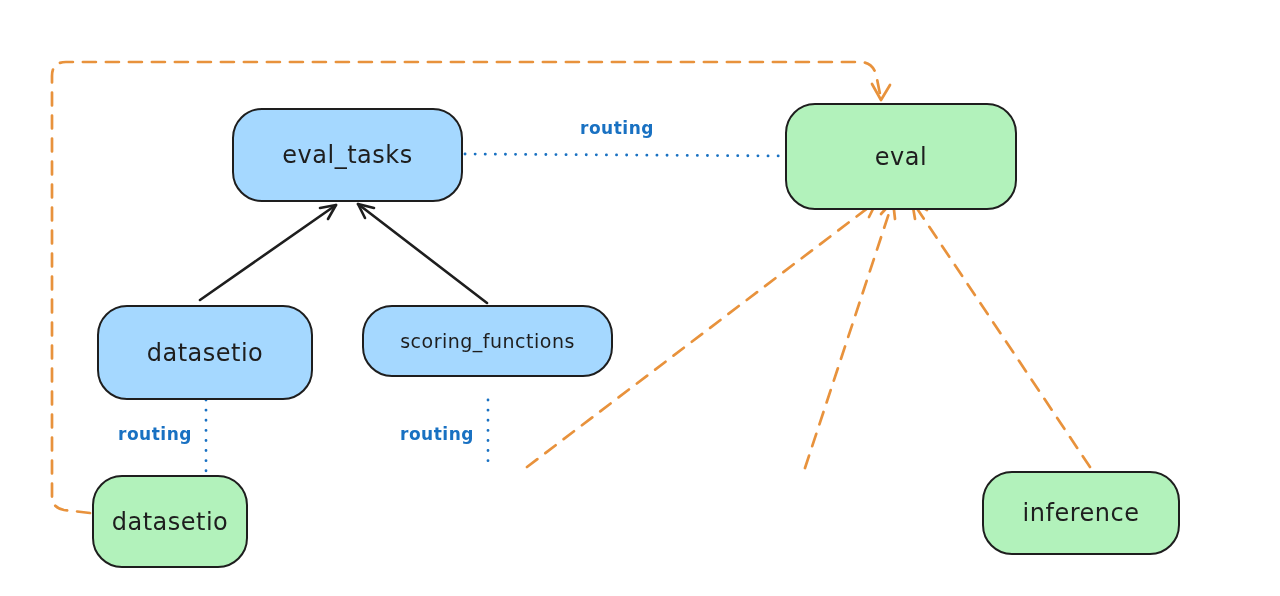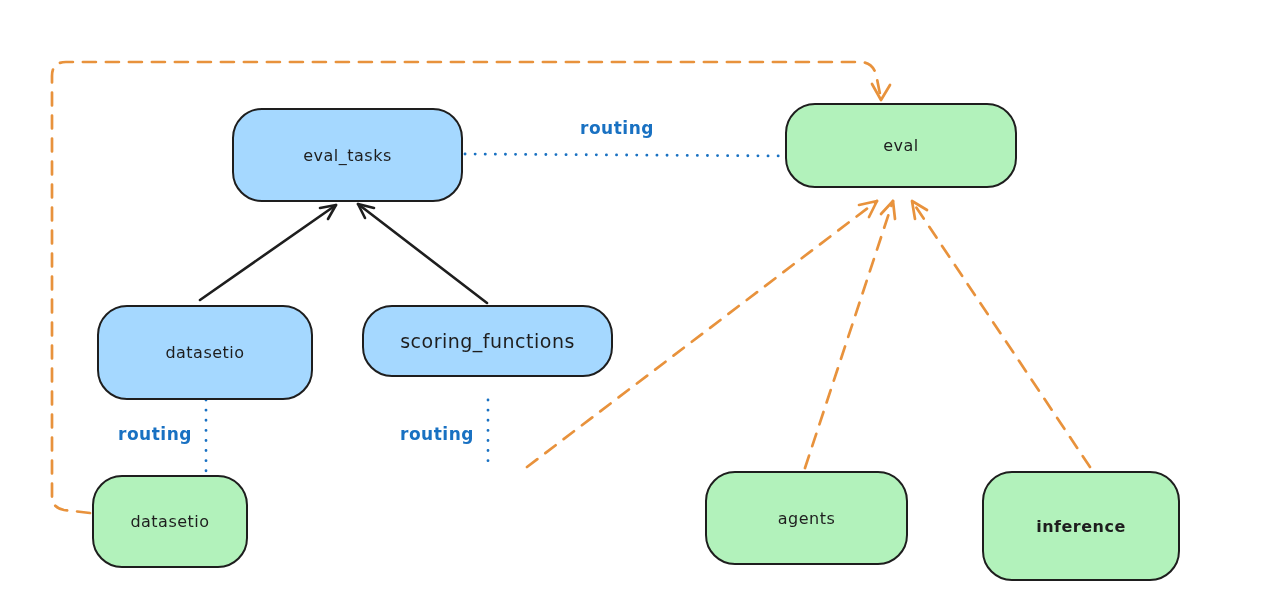--- a/index.html
+++ b/index.html
@@ -14,35 +14,35 @@
   svg.edges { position: absolute; left: 0; top: 0; pointer-events: none; }
 
   .node {
     position: absolute;
     box-sizing: border-box;
     border: 2.5px solid #1e1e1e;
     border-radius: 30px;
     display: flex;
     align-items: center;
     justify-content: center;
-    font-size: 16px;
+    font-size: 24px;
     color: #1e1e1e;
     letter-spacing: 0.5px;
   }
   .node.blue  { background: #a5d8ff; }
   .node.green { background: #b2f2bb; }
 
   #node-eval_tasks        { left: 232px; top: 108px; width: 231px; height: 94px; }
-  #node-eval              { left: 785px; top: 103px; width: 232px; height: 85px; }
+  #node-eval              { left: 785px; top: 103px; width: 232px; height: 107px; }
   #node-datasets          { left:  97px; top: 305px; width: 216px; height: 95px; }
   #node-scoring_functions { left: 362px; top: 305px; width: 251px; height: 72px; font-size: 19px; }
   #node-datasetio         { left:  92px; top: 475px; width: 156px; height: 93px; }
   #node-scoring           { left: 343px; top: 473px; width: 202px; height: 93px; }
   #node-agents            { left: 705px; top: 471px; width: 203px; height: 94px; }
-  #node-inference         { left: 982px; top: 471px; width: 198px; height: 110px; font-weight: bold; }
+  #node-inference         { left: 982px; top: 471px; width: 198px; height: 84px; }
 
   .edge-label {
     position: absolute;
     width: 90px;
     text-align: center;
     color: #1971c2;
     font-size: 17px;
     font-weight: 600;
     letter-spacing: 0.5px;
   }
@@ -102,23 +102,20 @@
   </div>
   <div class="node blue" id="node-datasets">
     <span>datasetio</span>
   </div>
   <div class="node blue" id="node-scoring_functions">
     <span>scoring_functions</span>
   </div>
   <div class="node green" id="node-datasetio">
     <span>datasetio</span>
   </div>
-  <div class="node green" id="node-agents">
-    <span>agents</span>
-  </div>
   <div class="node green" id="node-inference">
     <span>inference</span>
   </div>
 
   <div class="edge-label" id="label-routing-top">routing</div>
   <div class="edge-label" id="label-routing-datasets">routing</div>
   <div class="edge-label" id="label-routing-scoring">routing</div>
 
 </div>
 

